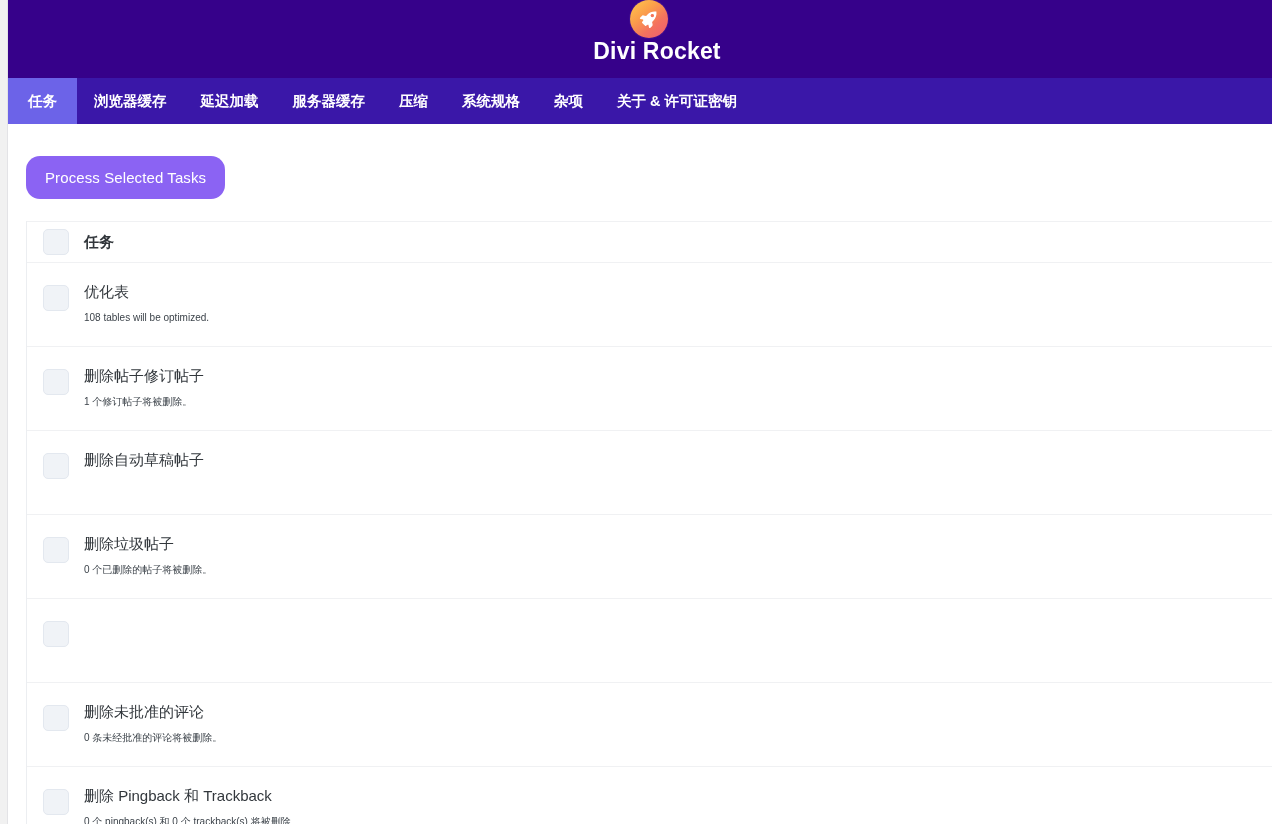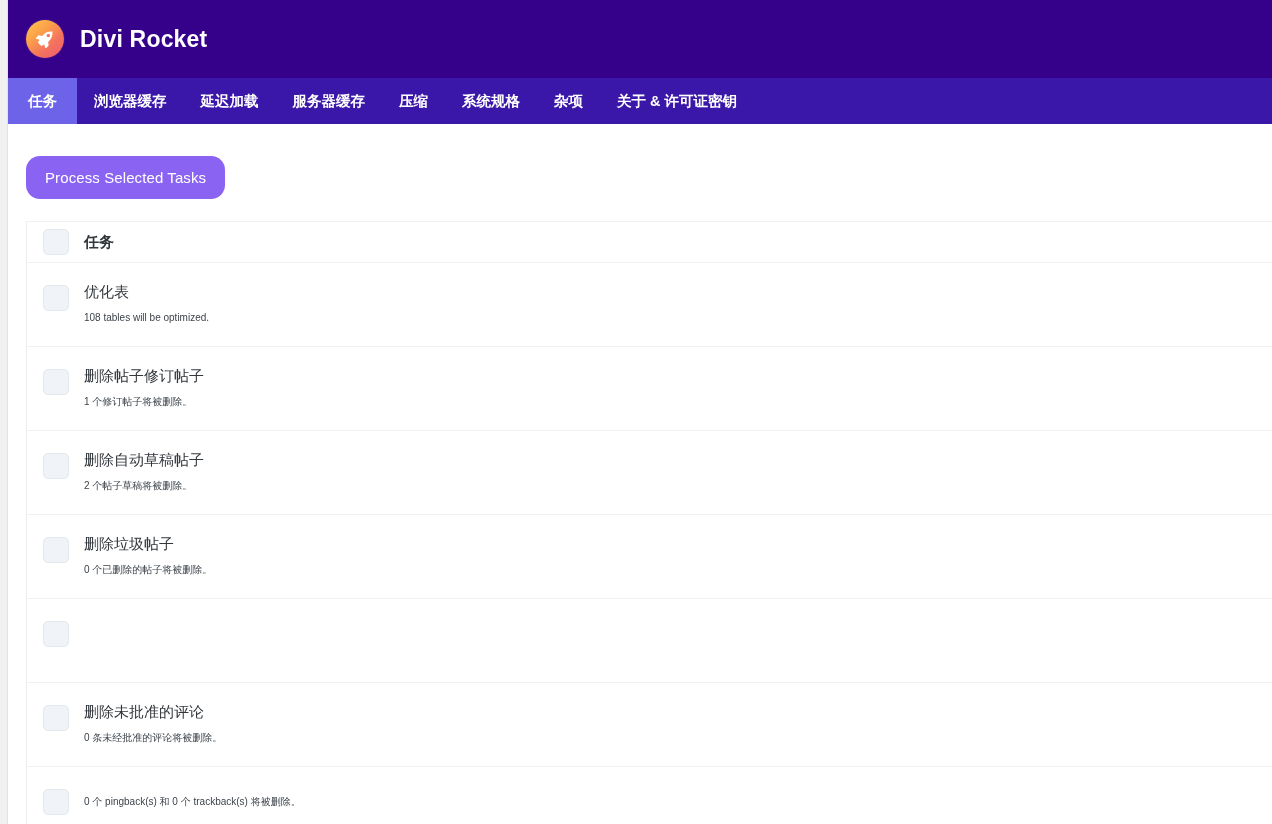--- a/index.html
+++ b/index.html
@@ -34,20 +34,21 @@
   
   .app-header {
     position: absolute;
     left: 8px; top: 0;
     width: 1264px;
     height: 78px;
     background: #36018a;
     display: flex;
     align-items: center;
     padding-left: 18px;
+    flex-direction: column;
   }
 
   .brand-logo {
     width: 38px;
     height: 38px;
     border-radius: 50%;
     background: linear-gradient(140deg, #ffc94d 0%, #fba04a 35%, #f4735e 65%, #ef5b73 100%);
     display: flex;
     align-items: center;
     justify-content: center;
@@ -251,21 +252,20 @@
           <div class="row-desc">1 个修订帖子将被删除。</div>
         </div>
       </div>
 
       <div class="table-row">
         <div class="cell-check">
           <div class="checkbox"></div>
         </div>
         <div class="cell-body">
           <div class="row-title">删除自动草稿帖子</div>
-          <div class="row-desc">2 个帖子草稿将被删除。</div>
         </div>
       </div>
 
       <div class="table-row">
         <div class="cell-check">
           <div class="checkbox"></div>
         </div>
         <div class="cell-body">
           <div class="row-title">删除垃圾帖子</div>
           <div class="row-desc">0 个已删除的帖子将被删除。</div>
@@ -286,20 +286,21 @@
           <div class="row-title">删除未批准的评论</div>
           <div class="row-desc">0 条未经批准的评论将被删除。</div>
         </div>
       </div>
 
       <div class="table-row">
         <div class="cell-check">
           <div class="checkbox"></div>
         </div>
         <div class="cell-body">
+          <div class="row-title">删除 Pingback 和 Trackback</div>
           <div class="row-desc">0 个 pingback(s) 和 0 个 trackback(s) 将被删除。</div>
         </div>
       </div>
 
     </div>
   </div>
 
 </div>
 
 </body></html>

